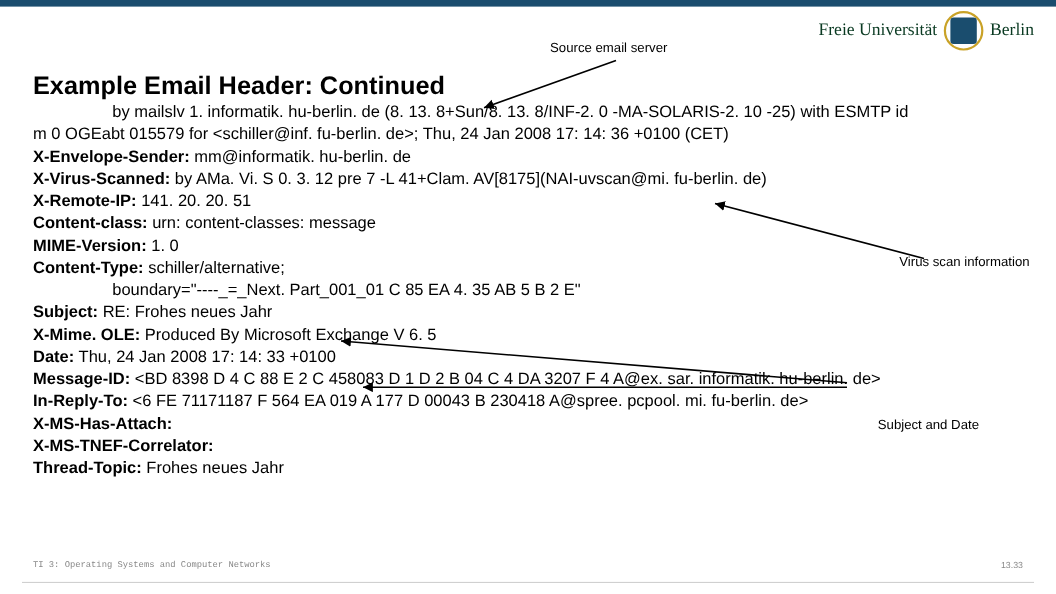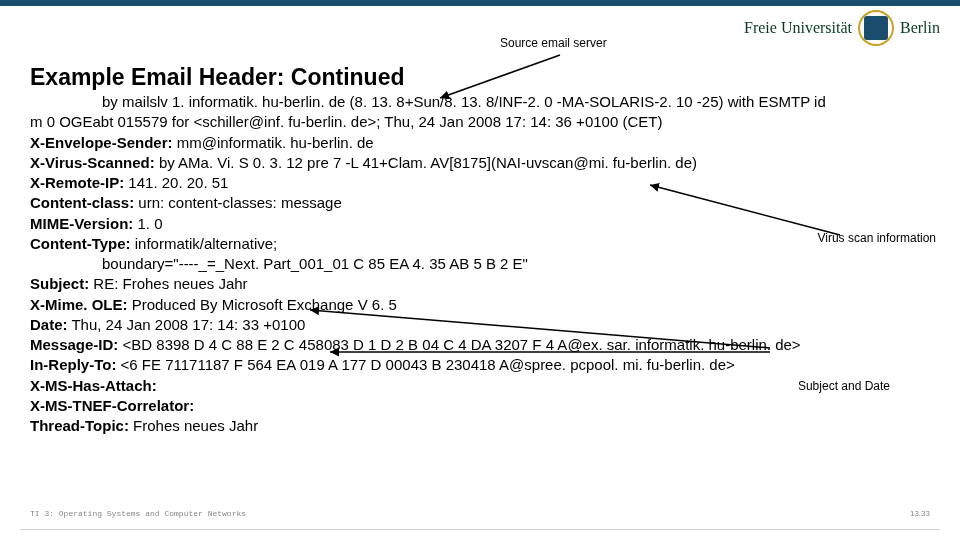--- a/index.html
+++ b/index.html
@@ -86,21 +86,21 @@
   </svg>
 
   <div class="body-block" id="hdr-block">
       <div class="hdr-line indent"><span>by mailslv 1. informatik. hu-berlin. de (8. 13. 8+Sun/8. 13. 8/INF-2. 0 -MA-SOLARIS-2. 10 -25) with ESMTP id</span></div>
       <div class="hdr-line"><span>m 0 OGEabt 015579 for &lt;schiller@inf. fu-berlin. de&gt;; Thu, 24 Jan 2008 17: 14: 36 +0100 (CET)</span></div>
       <div class="hdr-line"><span class="hdr-label">X-Envelope-Sender:</span><span> mm@informatik. hu-berlin. de</span></div>
       <div class="hdr-line"><span class="hdr-label">X-Virus-Scanned:</span><span> by AMa. Vi. S 0. 3. 12 pre 7 -L 41+Clam. AV[8175](NAI-uvscan@mi. fu-berlin. de)</span></div>
       <div class="hdr-line"><span class="hdr-label">X-Remote-IP:</span><span> 141. 20. 20. 51</span></div>
       <div class="hdr-line"><span class="hdr-label">Content-class:</span><span> urn: content-classes: message</span></div>
       <div class="hdr-line"><span class="hdr-label">MIME-Version:</span><span> 1. 0</span></div>
-      <div class="hdr-line"><span class="hdr-label">Content-Type:</span><span> informatik/alternative;</span></div>
+      <div class="hdr-line"><span class="hdr-label">Content-Type:</span><span> schiller/alternative;</span></div>
       <div class="hdr-line indent"><span>boundary="----_=_Next. Part_001_01 C 85 EA 4. 35 AB 5 B 2 E"</span></div>
       <div class="hdr-line"><span class="hdr-label">Subject:</span><span> RE: Frohes neues Jahr</span></div>
       <div class="hdr-line"><span class="hdr-label">X-Mime. OLE:</span><span> Produced By Microsoft Exchange V 6. 5</span></div>
       <div class="hdr-line"><span class="hdr-label">Date:</span><span> Thu, 24 Jan 2008 17: 14: 33 +0100</span></div>
       <div class="hdr-line"><span class="hdr-label">Message-ID:</span><span> &lt;BD 8398 D 4 C 88 E 2 C 458083 D 1 D 2 B 04 C 4 DA 3207 F 4 A@ex. sar. informatik. hu-berlin. de&gt;</span></div>
       <div class="hdr-line"><span class="hdr-label">In-Reply-To:</span><span> &lt;6 FE 71171187 F 564 EA 019 A 177 D 00043 B 230418 A@spree. pcpool. mi. fu-berlin. de&gt;</span></div>
       <div class="hdr-line"><span class="hdr-label">X-MS-Has-Attach:</span><span></span></div>
       <div class="hdr-line"><span class="hdr-label">X-MS-TNEF-Correlator:</span><span></span></div>
       <div class="hdr-line"><span class="hdr-label">Thread-Topic:</span><span> Frohes neues Jahr</span></div>
     </div>

